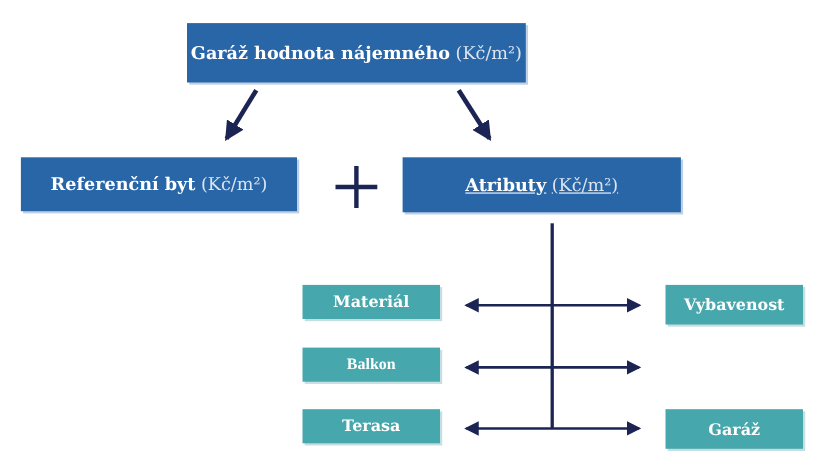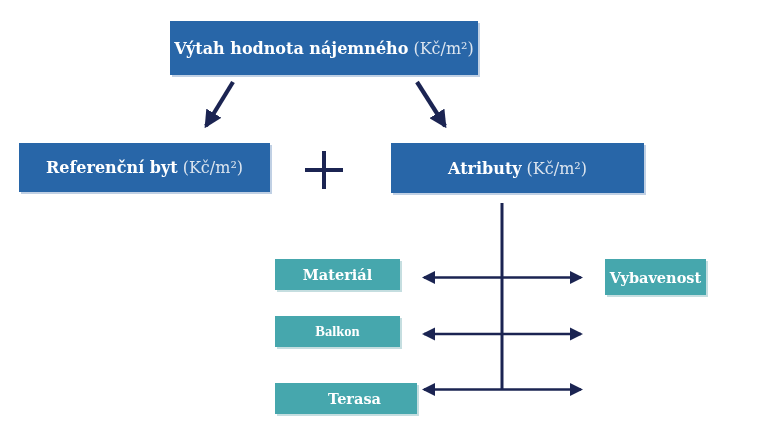--- a/index.html
+++ b/index.html
@@ -33,24 +33,24 @@
     box-shadow:2px 2px 0 0 rgba(150,195,198,0.55);
   }
   .unit{
     font-weight:normal;
     color:var(--unit);
     margin-left:5px;
     text-align:center;
   }
   #top-box{left:170px;top:21px;width:308px;height:54px;}
   #ref-box{left:19px;top:143px;width:251px;height:49px;}
-  #attr-box{left:391px;top:143px;width:253px;height:50px;}
+  #attr-box{left:366px;top:143px;width:253px;height:50px;text-decoration:underline;}
   .teal-left{left:275px;width:125px;height:31px;}
-  .teal-right{left:605px;width:101px;height:36px;}
-  .row1{top:259px;} .row2{top:316px;font-family:Liberation Serif, serif;} .row3{top:383px;padding-left:17px;}
+  .teal-right{left:605px;width:125px;height:36px;}
+  .row1{top:259px;} .row2{top:316px;font-family:Liberation Serif, serif;} .row3{top:372px;}
   #connectors{position:absolute;left:0;top:0;width:760px;height:430px;pointer-events:none;}
   #connectors line{stroke:var(--navy);}
   .diag{stroke-width:4.2px;}
   .stem{stroke-width:3px;}
   .dbl{stroke-width:2.4px;}
   #plus-op{position:absolute;left:302px;top:148px;width:44px;height:44px;}
   #plus-op line{stroke:var(--navy);stroke-width:4px;}
 </style>
 </head>
 <body>
@@ -68,21 +68,21 @@
     </defs>
     <line class="diag" x1="233" y1="82" x2="206" y2="126" marker-end="url(#ah-big)"></line>
     <line class="diag" x1="417" y1="82" x2="445" y2="126" marker-end="url(#ah-big)"></line>
     <line class="stem" x1="502" y1="203" x2="502" y2="390"></line>
     <line class="dbl" x1="424" y1="277.5" x2="581" y2="277.5" marker-start="url(#ah-small)" marker-end="url(#ah-small)"></line>
     <line class="dbl" x1="424" y1="334" x2="581" y2="334" marker-start="url(#ah-small)" marker-end="url(#ah-small)"></line>
     <line class="dbl" x1="424" y1="389.5" x2="581" y2="389.5" marker-start="url(#ah-small)" marker-end="url(#ah-small)"></line>
   </svg>
 
   <div id="top-box" class="box box-blue">
-    <span>Výtah hodnota nájemného</span>
+    <span>Garáž hodnota nájemného</span>
     <span class="unit">(Kč/m²)</span>
   </div>
 
   <div id="ref-box" class="box box-blue">
     <span>Referenční byt</span>
     <span class="unit">(Kč/m²)</span>
   </div>
 
   <svg id="plus-op" viewBox="0 0 44 44" xmlns="http://www.w3.org/2000/svg" aria-label="+">
     <line x1="3" y1="22" x2="41" y2="22"></line>
@@ -101,14 +101,17 @@
     <span>Vybavenost</span>
   </div>
 
   <div class="box box-teal teal-left row2">
     <span>Balkon</span>
   </div>
 
   <div class="box box-teal teal-left row3">
     <span>Terasa</span>
   </div>
+  <div class="box box-teal teal-right row3">
+    <span>Garáž</span>
+  </div>
 
 </div>
 
 </body></html>

